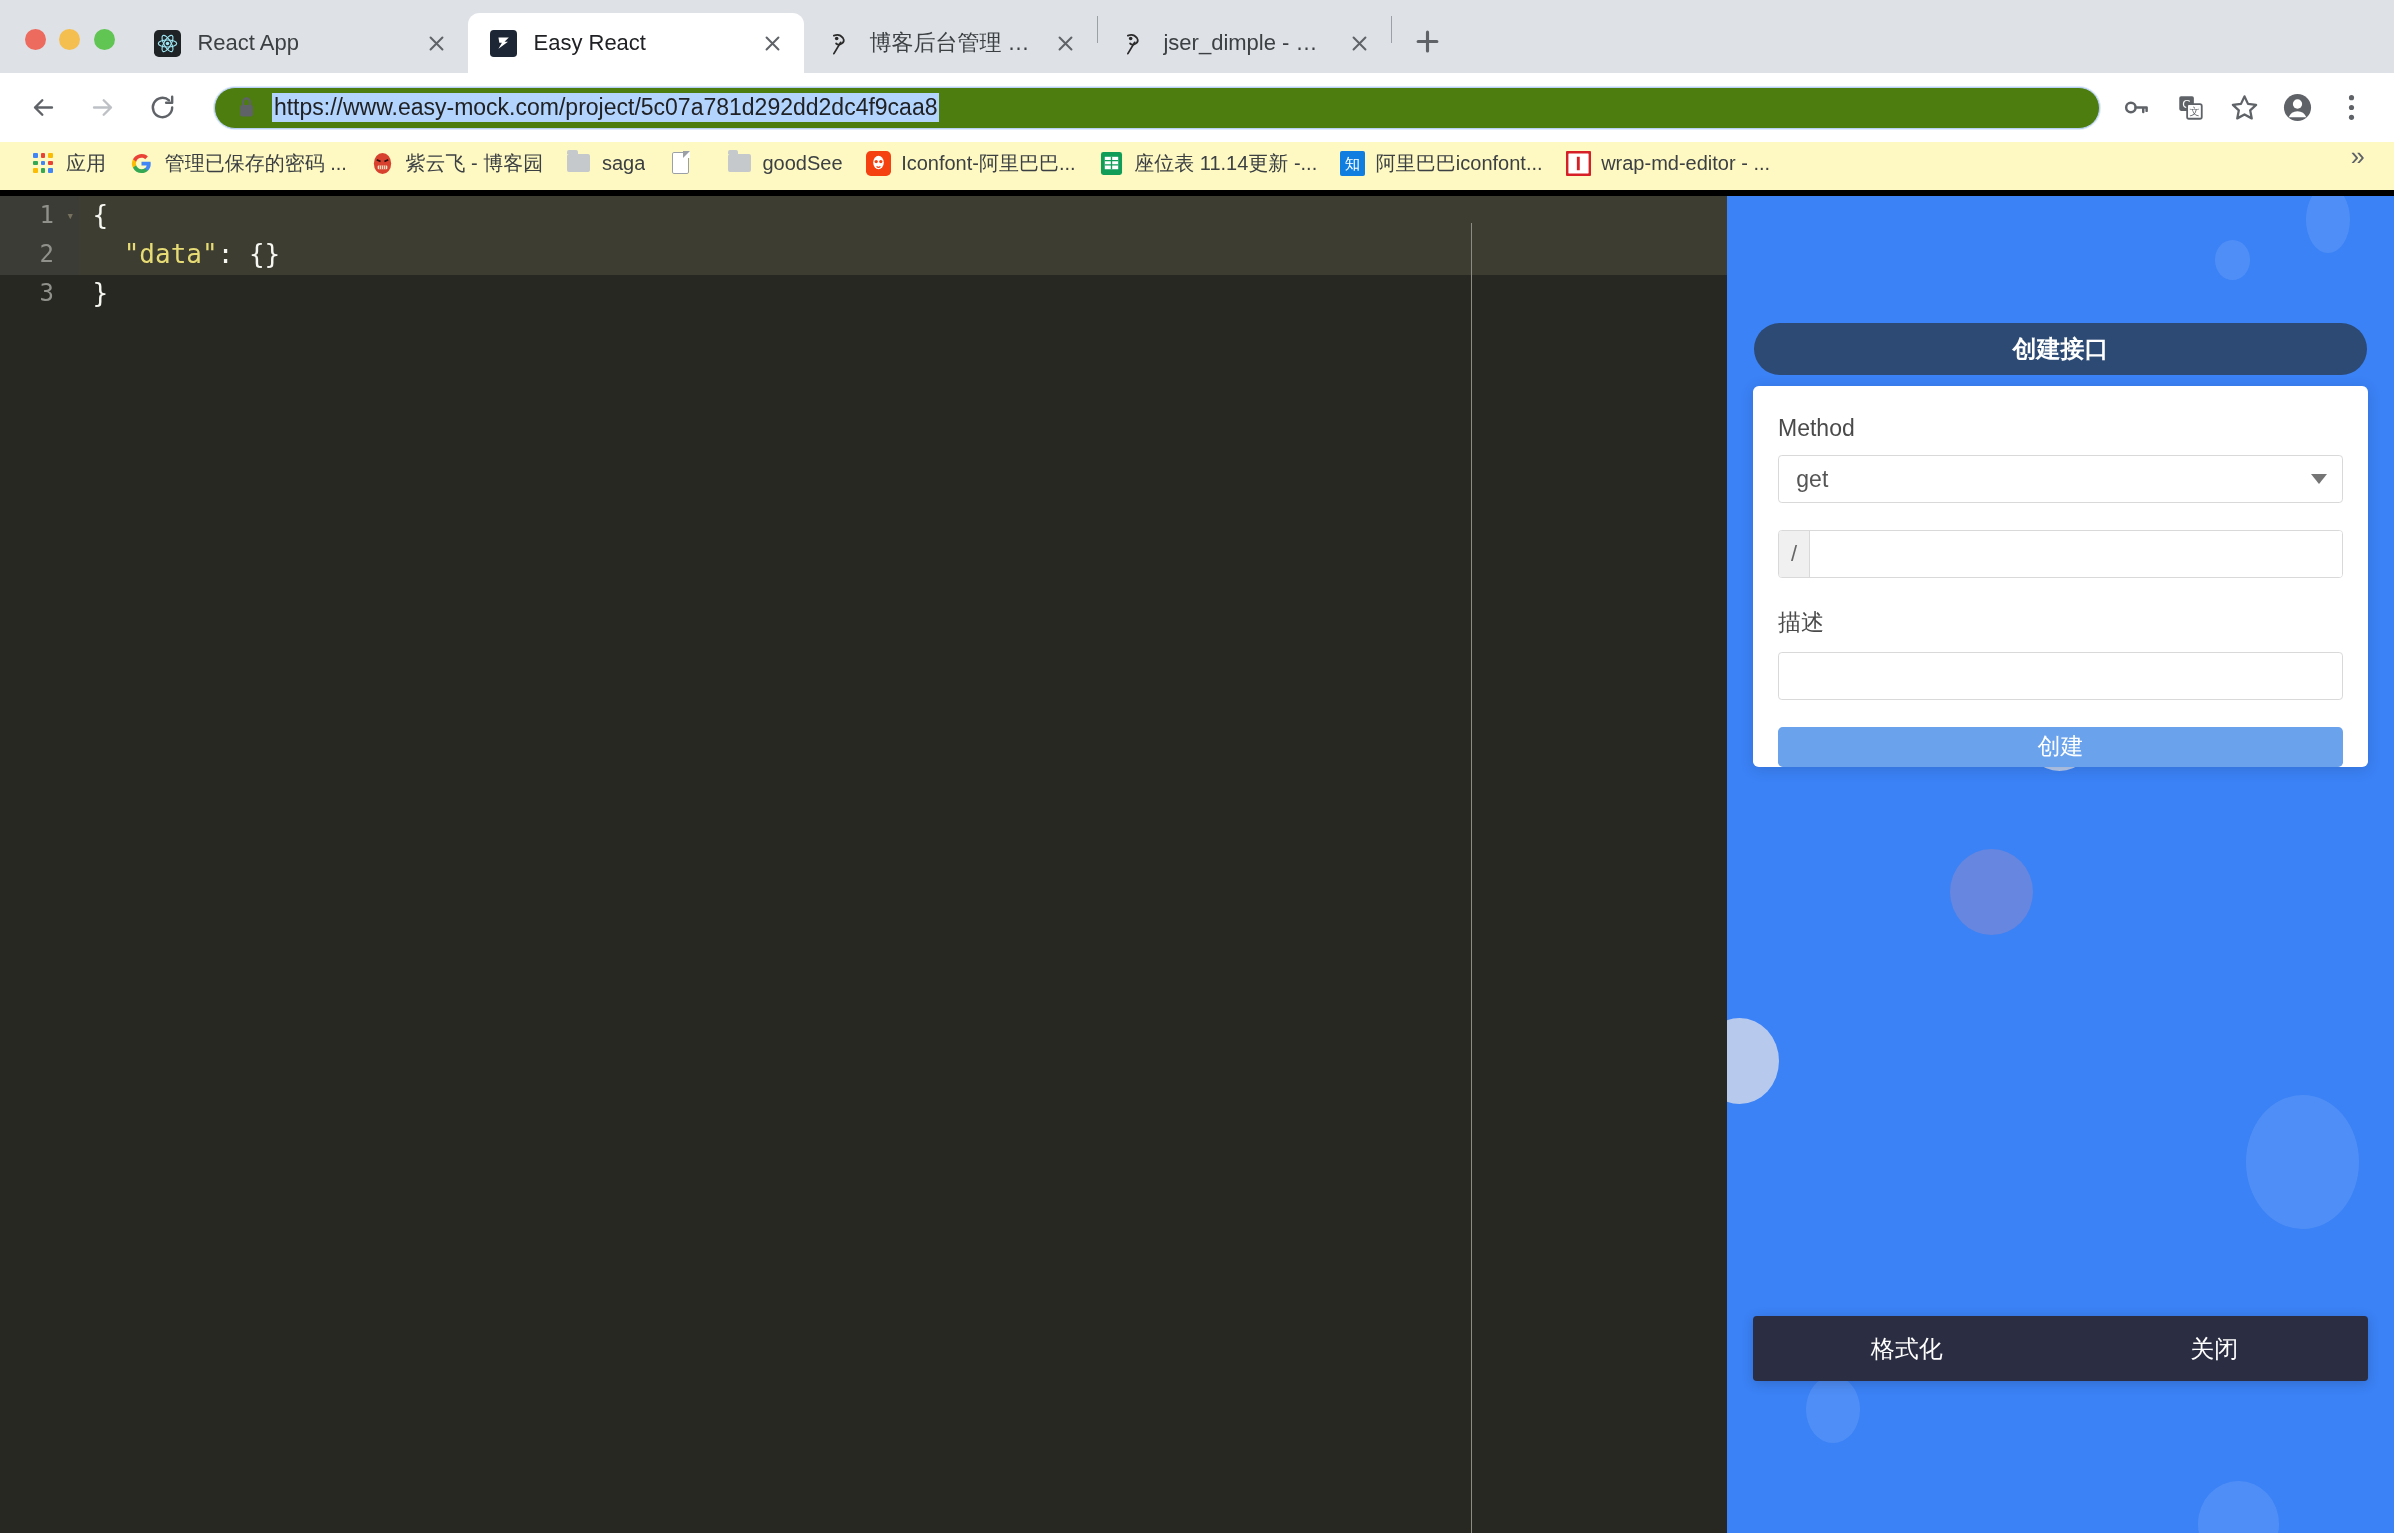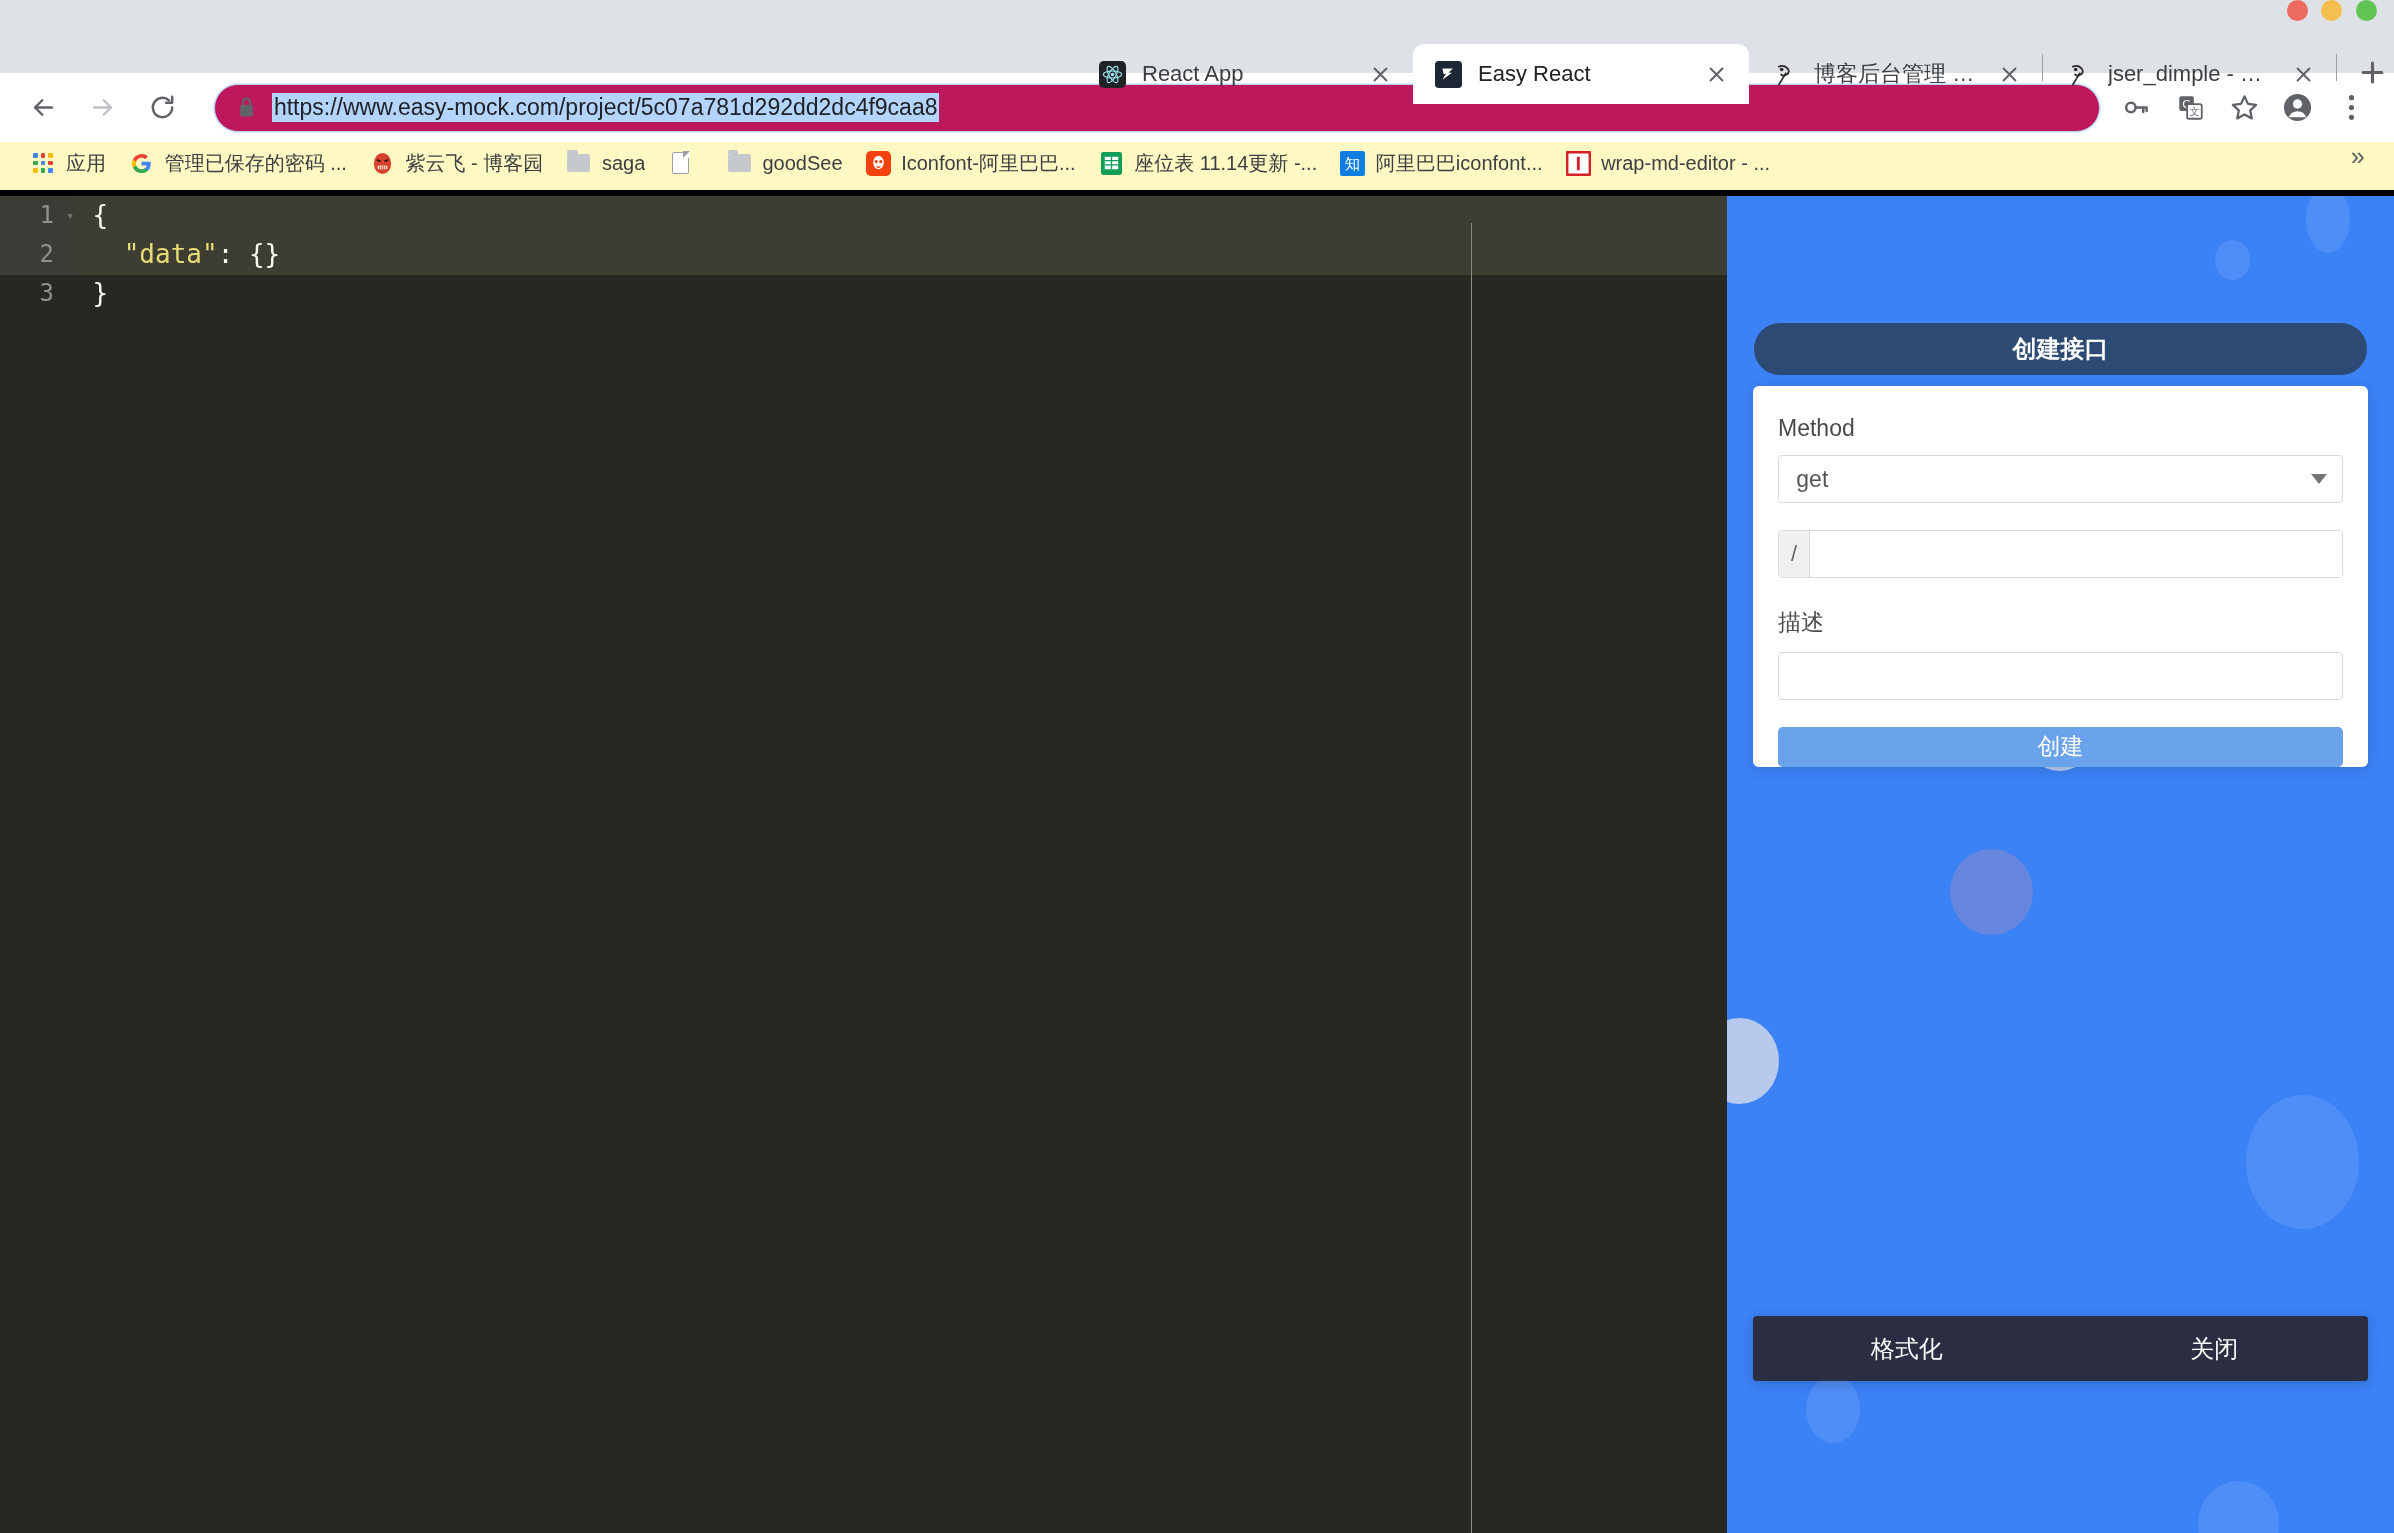--- a/index.html
+++ b/index.html
@@ -13,21 +13,20 @@
   
   .browser { width: 2394px; height: 1533px; position: relative; }
 
   .tabstrip {
     height: 73px;
     background: #dee1e6;
     display: flex;
     align-items: flex-end;
     padding-left: 0;
     position: relative;
-    flex-direction: column;
   }
   .traffic {
     display: flex; align-items: center; gap: 13.4px;
     padding: 0 17.3px 23px 25px;
   }
   .tl { width: 21px; height: 21px; border-radius: 50%; }
   .tl.red { background: #ed6a5e; }
   .tl.yellow { background: #f5bf4f; }
   .tl.green { background: #61c554; }
 
@@ -90,22 +89,22 @@
     padding: 0 17.3px;
   }
   .navbtn {
     width: 52px; height: 52px; border-radius: 50%;
     display: flex; align-items: center; justify-content: center;
     color: #5f6368; flex: 0 0 52px;
     margin-right: 7.7px;
   }
   .navbtn.disabled { color: #bdc1c6; }
   .omnibox {
-    flex: 1 1 auto; height: 48px;
-    background: #be185d;
+    flex: 1 1 auto; height: 42px;
+    background: #4d7c0f;
     border: 1.9px solid #b9d0f5;
     border-radius: 25px;
     display: flex; align-items: center;
     margin: 0 11.5px 0 17.3px;
     padding: 0 15.4px 0 19px;
     box-shadow: 0 0 0 1px rgba(185,208,245,.45);
   }
   .lock-icon { width: 25px; flex: 0 0 25px; display:flex; align-items:center; justify-content:center; }
   .url-text {
     font-size: 23px;

